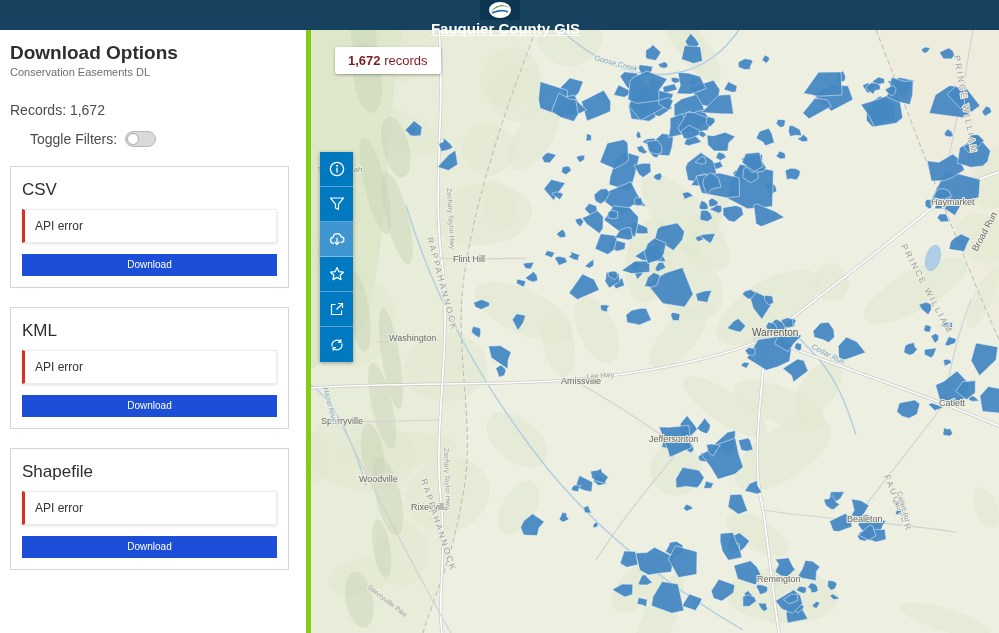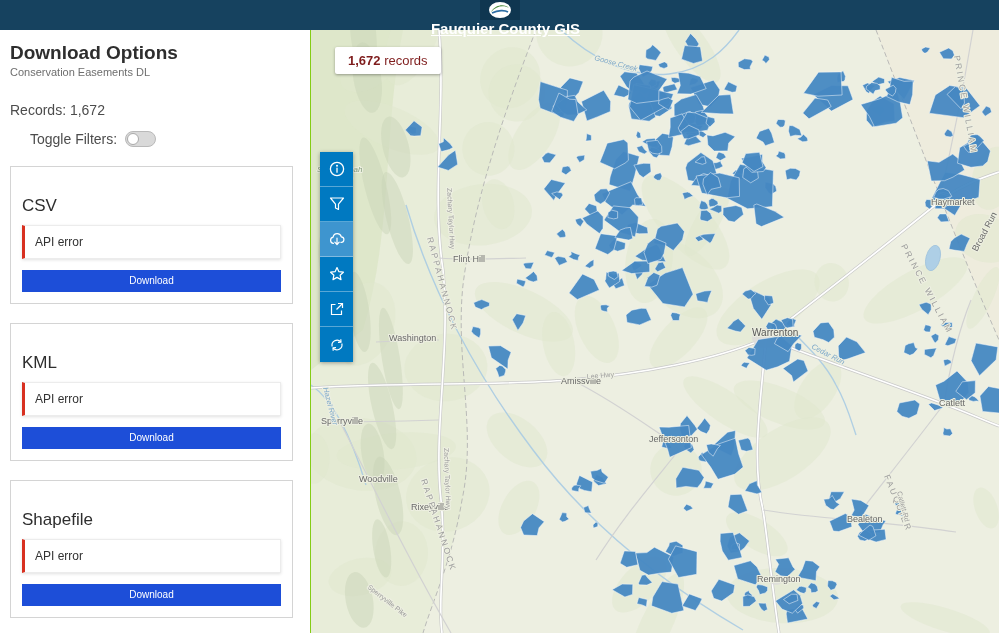--- a/index.html
+++ b/index.html
@@ -5,31 +5,31 @@
   * { box-sizing: border-box; margin: 0; padding: 0; }
   html,body { width: 999px; height: 633px; overflow: hidden; }
   body { font-family: "Liberation Sans", sans-serif; background: #fff; position: relative; }
 
   
   .header { position: absolute; top:0; left:0; width:999px; height:30px; background:#16425f; display:flex; align-items:center; z-index:30;flex-direction:column; }
   .logo-box { width:40px; height:30px; background:#0f3650; display:flex; align-items:center; justify-content:center; }
   .header-title { color:#fff; font-size:15px; font-weight:bold; text-decoration:underline; margin-left:12px; cursor:pointer; }
 
   
-  .sidebar { position:absolute; top:30px; left:0; width:311px; height:603px; background:#fff; border-right:1px solid #84cc16; padding:12px 17px 0 10px; overflow:hidden; }
+  .sidebar { position:absolute; top:30px; left:0; width:311px; height:603px; background:#fff; border-right:5px solid #84cc16; padding:12px 17px 0 10px; overflow:hidden; }
   .panel-title { font-size:19px; font-weight:bold; color:#2e2e2e; }
   .panel-subtitle { font-size:11px; color:#6e6e6e; margin-top:2px; }
   .records-line { font-size:14px; color:#4c4c4c; margin-top:24px; }
   .toggle-row { display:flex; align-items:flex-end; margin-top:13px; font-size:14px; color:#4c4c4c;margin-left:20px; }
   .toggle { width:31px; height:16px; background:#d9d9d9; border:1px solid #b9b9b9; border-radius:9px; margin-left:8px; position:relative; cursor:pointer; }
   .toggle .knob { position:absolute; left:1px; top:1px; width:12px; height:12px; border-radius:50%; background:#fff; border:1px solid #aaa; }
 
   .dl-card { border:1px solid #d4d4d4; margin-top:19px; padding:13px 11px 11px 11px; background:#fff; }
   .dl-card:first-of-type { margin-top:27px; }
-  .dl-card .card-title { font-size:17px; color:#2e2e2e;margin-top:16px; }
+  .dl-card .card-title { font-size:17px; color:#2e2e2e; }
   .error-box { margin-top:9px; border:1px solid #ececec; border-left:3px solid #d83020; box-shadow:0 1px 3px rgba(0,0,0,.12); padding:9px 10px; font-size:12px; color:#323232; background:#fff; }
   .dl-btn { display:block; width:100%; margin-top:11px; background:#1d4ed8; color:#fff; border:none; font-family:"Liberation Sans",sans-serif; font-size:10px; padding:5px 0 6px; text-align:center; cursor:pointer; }
 
   
   .map-area { position:absolute; top:30px; left:311px; width:688px; height:603px; background:#edefe1; overflow:hidden; }
   #map-svg { display:block; }
 
   .records-badge { position:absolute; top:17px; left:24px; background:#fff; box-shadow:0 1px 3px rgba(0,0,0,.35); border-radius:2px; padding:6px 13px; font-size:13px; color:#7f1d1d; z-index:10; }
   .records-badge b { font-weight:bold; }
 

